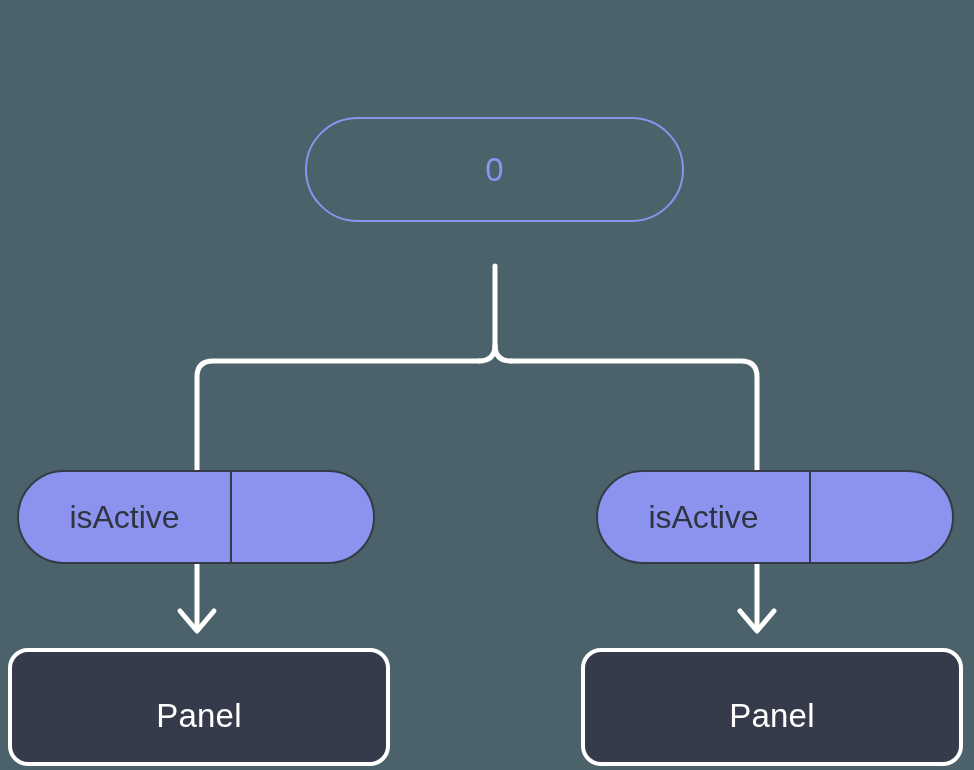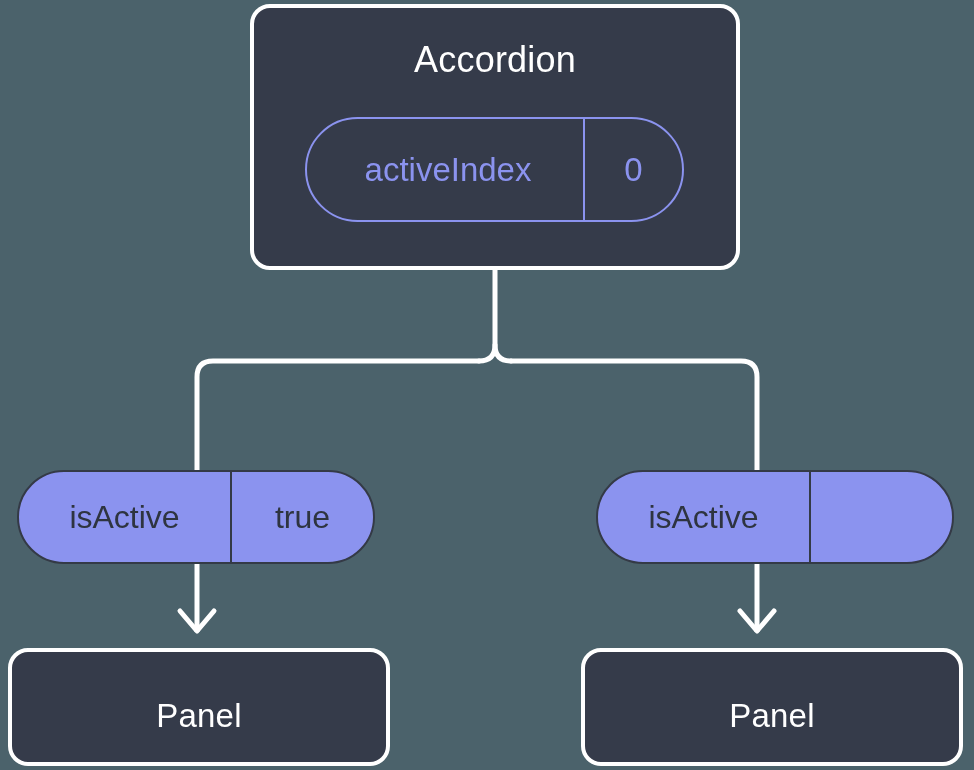--- a/index.html
+++ b/index.html
@@ -158,32 +158,27 @@
 
     <path d="M 511 361 L 741 361 Q 757 361 757 377 L 757 470" fill="none" stroke="#ffffff" stroke-width="5" stroke-linecap="round" stroke-linejoin="round"></path>
 
     <path d="M 197 564 L 197 632" fill="none" stroke="#ffffff" stroke-width="5" stroke-linecap="butt"></path>
     <path d="M 180 611 L 197 631 L 214 611" fill="none" stroke="#ffffff" stroke-width="5" stroke-linecap="round" stroke-linejoin="round"></path>
 
     <path d="M 757 564 L 757 632" fill="none" stroke="#ffffff" stroke-width="5" stroke-linecap="butt"></path>
     <path d="M 740 611 L 757 631 L 774 611" fill="none" stroke="#ffffff" stroke-width="5" stroke-linecap="round" stroke-linejoin="round"></path>
   </svg>
 
-  <div class="node-card root">
-    <div class="node-title">Accordion</div>
-  </div>
 
   <div class="state-chip outlined">
-    <div class="chip-label">activeIndex</div>
     <div class="chip-value">0</div>
   </div>
 
   <div class="state-chip filled left">
     <div class="chip-label">isActive</div>
-    <div class="chip-value">true</div>
   </div>
 
   <div class="node-card leaf left">
     <div class="node-title leaf-title">Panel</div>
   </div>
 
   <div class="state-chip filled right">
     <div class="chip-label">isActive</div>
   </div>
 

